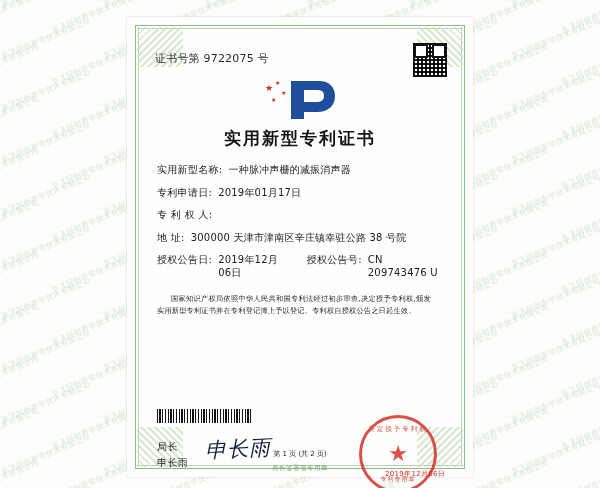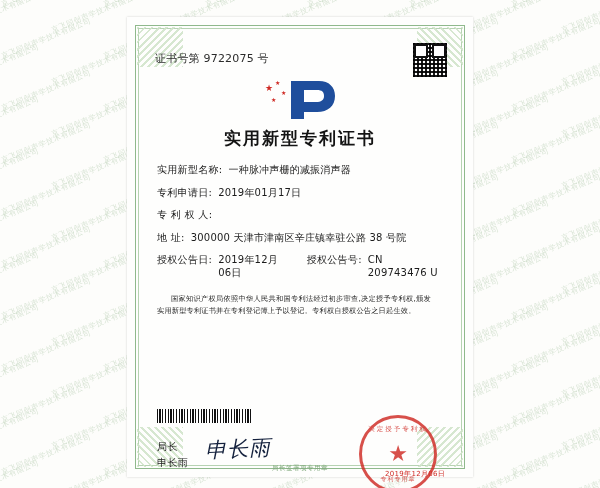--- a/index.html
+++ b/index.html
@@ -494,15 +494,16 @@
     </div>
     <div class="signature">申长雨</div>
 
     <div class="seal">
       <div class="seal-top">决定授予专利权</div>
       <div class="star">★</div>
       <div class="seal-bottom">专利专用章</div>
     </div>
     <div class="seal-date">2019年12月06日</div>
 
+    <div class="page-no">第 1 页 (共 2 页)</div>
     <div class="footer-note">局长签署项专用章</div>
   </div>
 </div>
 
 </body></html>

